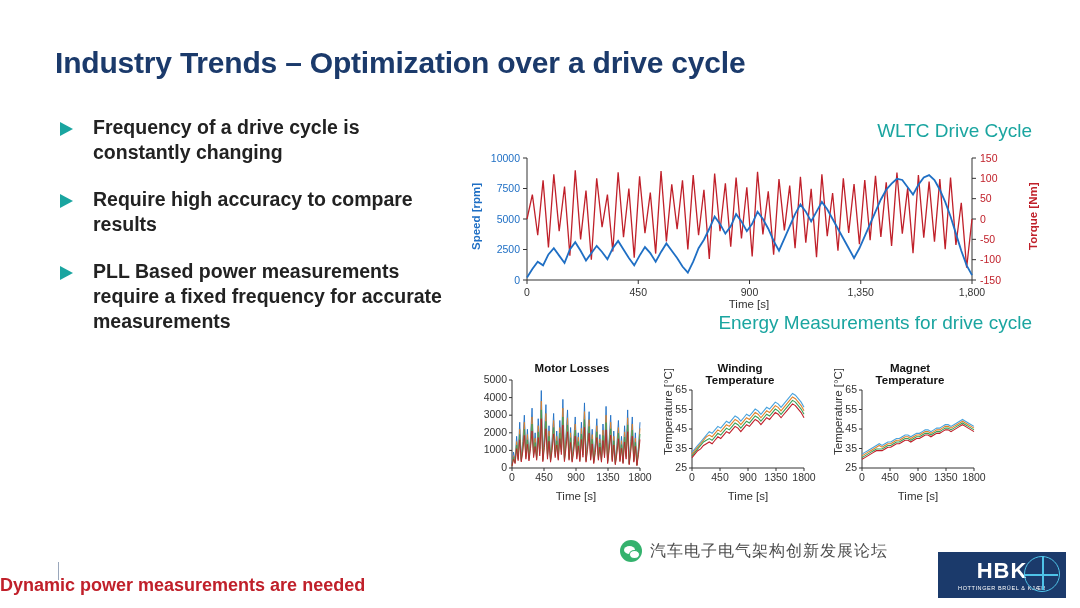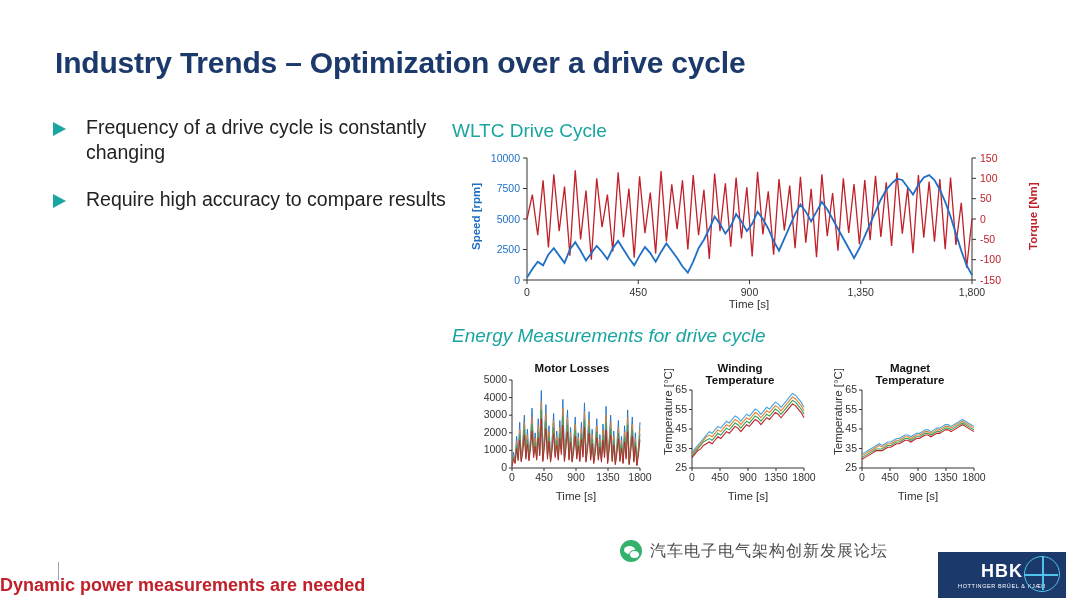--- a/index.html
+++ b/index.html
@@ -13,21 +13,21 @@
   .slide{position:absolute;inset:0;border-radius:26px;}
 
   
   .title{
     position:absolute;left:55px;top:46px;
     font-size:30px;font-weight:bold;color:#1b3a6b;
     letter-spacing:-0.2px;
   }
 
   
-  .bullets{position:absolute;left:53px;top:115px;width:400px;}
+  .bullets{position:absolute;left:60px;top:115px;width:400px;font-weight:bold;}
   .bullet{position:relative;margin-bottom:22px;}
   .bullet .tri{
     position:absolute;left:0;top:7px;
     width:0;height:0;
     border-left:13px solid #1aa5a0;
     border-top:7px solid transparent;
     border-bottom:7px solid transparent;
   }
   .bullet .txt{
     margin-left:33px;
@@ -38,21 +38,21 @@
     font-size:16px;color:#222;position:relative;
   }
   .sub:before{
     content:"•";position:absolute;left:-14px;top:-2px;color:#222;font-size:16px;
   }
 
   
   .chart-title{
     position:absolute;
     font-size:19px;color:#1aa5a0;font-weight:normal;
-    text-align:left;width:100%;
+    text-align:right;width:100%;
   }
 
   .wltc-wrap{position:absolute;left:452px;top:150px;width:600px;height:165px;}
   .energy-wrap{position:absolute;left:472px;top:360px;width:600px;height:140px;}
 
   
   .ax{font-size:10.5px;fill:#333;}
   .ax-blue{font-size:10.5px;fill:#1f6fc4;}
   .ax-red{font-size:10.5px;fill:#c0202a;}
   .axlabel{font-size:11.5px;fill:#333;}
@@ -93,21 +93,21 @@
     font-family:"DejaVu Sans", sans-serif;
   }
 
   
   .hbk{
     position:absolute;right:14px;bottom:10px;
     width:128px;height:46px;background:#1b3a6b;color:#fff;
     display:flex;flex-direction:column;align-items:center;justify-content:center;
     overflow:hidden;
   }
-  .hbk .hbk-main{font-size:18px;font-weight:bold;letter-spacing:1px;line-height:1;}
+  .hbk .hbk-main{font-size:22px;font-weight:bold;letter-spacing:1px;line-height:1;}
   .hbk .hbk-sub{font-size:5.5px;letter-spacing:0.6px;margin-top:3px;}
   .hbk .globe{
     position:absolute;right:6px;top:4px;width:34px;height:34px;border-radius:50%;
     border:1.5px solid #4fc3e8;
   }
   .hbk .globe:before{
     content:"";position:absolute;left:50%;top:-1px;width:1.5px;height:34px;background:#4fc3e8;
   }
   .hbk .globe:after{
     content:"";position:absolute;top:50%;left:-1px;height:1.5px;width:34px;background:#4fc3e8;
@@ -121,20 +121,24 @@
   <div class="title">Industry Trends – Optimization over a drive cycle</div>
 
   <div class="bullets">
     <div class="bullet">
       <span class="tri"></span>
       <div class="txt">Frequency of a drive cycle is constantly changing</div>
     </div>
     <div class="bullet" style="">
       <span class="tri"></span>
       <div class="txt">Require high accuracy to compare results</div>
+    </div>
+    <div class="bullet">
+      <span class="tri"></span>
+      <div class="txt">PLL Based power measurements require a fixed frequency for accurate measurements</div>
     </div>
   </div>
 
   <div class="chart-title" style="left:452px;top:120px;width:580px;">WLTC Drive Cycle</div>
 
   <div class="wltc-wrap">
     <svg id="wltcSvg" width="600" height="170" viewBox="0 0 600 170">
 
       <line x1="75" y1="8" x2="75" y2="130" stroke="#333" stroke-width="1"></line>
       <line x1="75" y1="130" x2="520" y2="130" stroke="#333" stroke-width="1"></line>
@@ -180,21 +184,21 @@
           <text x="520" y="146" text-anchor="middle" class="ax">1,800</text>
         </g>
       <path id="wltcTorque" fill="none" stroke="#c0202a" stroke-width="1.3" d="M75.00 69.00 L80.36 44.60 L85.72 85.27 L91.08 30.37 L96.45 97.47 L101.81 24.27 L107.17 81.20 L112.53 36.47 L117.89 105.60 L123.25 20.20 L128.61 89.33 L133.98 40.53 L139.34 109.67 L144.70 28.33 L150.06 77.13 L155.42 44.60 L160.78 101.53 L166.14 22.23 L171.51 87.30 L176.87 38.50 L182.23 107.63 L187.59 26.30 L192.95 83.23 L198.31 42.57 L203.67 103.57 L209.04 21.01 L214.40 91.37 L219.76 34.43 L225.12 79.17 L230.48 30.37 L235.84 99.50 L241.20 25.08 L246.57 85.27 L251.93 39.72 L257.29 108.85 L262.65 23.45 L268.01 81.20 L273.37 33.21 L278.73 96.65 L284.10 27.52 L289.46 88.52 L294.82 37.28 L300.18 106.41 L305.54 21.83 L310.90 84.45 L316.27 41.35 L321.63 104.79 L326.99 29.15 L332.35 80.39 L337.71 35.65 L343.07 98.28 L348.43 26.71 L353.80 92.59 L359.16 38.91 L364.52 107.23 L369.88 24.27 L375.24 86.08 L380.60 42.97 L385.96 100.72 L391.33 28.33 L396.69 82.83 L402.05 34.03 L407.41 94.21 L412.77 29.96 L418.13 90.15 L423.49 25.89 L428.86 86.89 L434.22 32.40 L439.58 95.84 L444.94 22.64 L450.30 83.64 L455.66 38.09 L461.02 103.16 L466.39 25.08 L471.75 87.71 L477.11 31.59 L482.47 91.77 L487.83 29.15 L493.19 99.09 L498.55 27.52 L503.92 95.03 L509.28 52.73 L514.64 117.80 L520.00 69.00"></path>
       <path id="wltcSpeed" fill="none" stroke="#1f6fc4" stroke-width="1.8" d="M75.00 127.56 L80.36 119.02 L85.72 111.70 L91.08 115.36 L96.45 104.38 L101.81 98.28 L107.17 105.60 L112.53 112.92 L117.89 99.50 L123.25 92.18 L128.61 100.72 L133.98 110.48 L139.34 103.16 L144.70 95.84 L150.06 101.94 L155.42 109.26 L160.78 98.28 L166.14 90.96 L171.51 99.50 L176.87 108.04 L182.23 115.36 L187.59 105.60 L192.95 97.06 L198.31 103.16 L203.67 111.70 L209.04 101.94 L214.40 93.40 L219.76 100.72 L225.12 108.04 L230.48 116.58 L235.84 122.68 L241.20 111.70 L246.57 98.28 L251.93 89.74 L257.29 78.76 L262.65 66.56 L268.01 73.88 L273.37 83.64 L278.73 76.32 L284.10 64.12 L289.46 71.44 L294.82 81.20 L300.18 73.88 L305.54 61.68 L310.90 69.00 L316.27 78.76 L321.63 90.96 L326.99 100.72 L332.35 88.52 L337.71 76.32 L343.07 64.12 L348.43 54.36 L353.80 61.68 L359.16 71.44 L364.52 61.68 L369.88 51.92 L375.24 59.24 L380.60 69.00 L385.96 78.76 L391.33 88.52 L396.69 98.28 L402.05 108.04 L407.41 98.28 L412.77 86.08 L418.13 73.88 L423.49 61.68 L428.86 49.48 L434.22 39.72 L439.58 33.62 L444.94 28.74 L450.30 29.96 L455.66 37.28 L461.02 44.60 L466.39 34.84 L471.75 27.52 L477.11 25.08 L482.47 29.96 L487.83 39.72 L493.19 51.92 L498.55 66.56 L503.92 83.64 L509.28 100.72 L514.64 115.36 L520.00 125.12"></path>
       <text class="axlabel-blue" transform="translate(28,100) rotate(-90)">Speed [rpm]</text>
       <text class="axlabel-red" transform="translate(585,100) rotate(-90)">Torque [Nm]</text>
       <text class="axlabel" x="297" y="158" text-anchor="middle">Time [s]</text>
     </svg>
   </div>
 
-  <div class="chart-title" style="left:452px;top:325px;width:580px;font-style:italic;">Energy Measurements for drive cycle</div>
+  <div class="chart-title" style="left:452px;top:312px;width:580px;">Energy Measurements for drive cycle</div>
 
   <div class="energy-wrap">
     <svg id="energySvg" width="600" height="150" viewBox="0 0 600 150">
 
       <g id="mlGroup">
         <text class="smalltitle" x="100" y="12" text-anchor="middle">Motor Losses</text>
         <line x1="40" y1="20" x2="40" y2="108" stroke="#333" stroke-width="1"></line>
         <line x1="40" y1="108" x2="168" y2="108" stroke="#333" stroke-width="1"></line>
         <g id="mlY">
             <line x1="37" y1="108" x2="40" y2="108" stroke="#333" stroke-width="1"></line>

